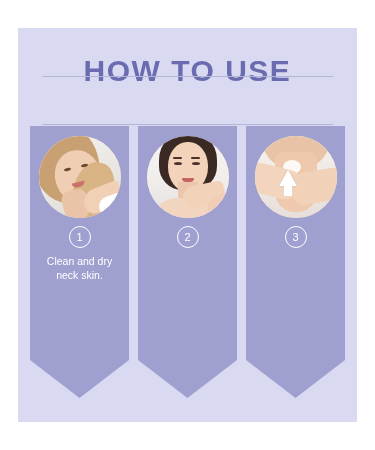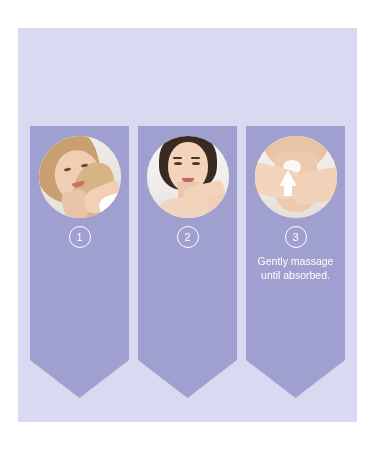--- a/index.html
+++ b/index.html
@@ -145,39 +145,45 @@
     line-height: 14px;
     text-align: center;
   }
   .caption.mid { top: 122px; }
 </style>
 </head>
 <body>
 
 <div class="poster">
 
+  <div class="title-block">
+    <div class="rule rule-top"></div>
+    <h1 class="title">HOW TO USE</h1>
+    <div class="rule rule-bottom"></div>
+  </div>
 
   <div class="cards">
 
     <div class="card">
       <div class="photo-wrap">
         <div class="photo">
           <div class="p1-bg"></div>
           <div class="p1-hair"></div>
           <div class="p1-face"></div>
           <div class="p1-hair2"></div>
           <div class="p1-neck"></div>
           <div class="p1-eye a"></div>
           <div class="p1-eye b"></div>
           <div class="p1-mouth"></div>
           <div class="p1-hand"></div>
           <div class="p1-sleeve"></div>
         </div>
       </div>
       <div class="step-badge">1</div>
+      <div class="caption">Clean and dry neck skin.</div>
     </div>
 
     <div class="card">
       <div class="photo-wrap">
         <div class="photo">
           <div class="p2-bg"></div>
           <div class="p2-hair"></div>
           <div class="p2-face"></div>
           <div class="p2-neck"></div>
           <div class="p2-shoulder"></div>
@@ -200,17 +206,16 @@
           <div class="p3-chin"></div>
           <div class="p3-neck"></div>
           <div class="p3-cream"></div>
           <div class="p3-handL"></div>
           <div class="p3-handR"></div>
           <div class="p3-arrow"></div>
           <div class="p3-arrow-tail"></div>
         </div>
       </div>
       <div class="step-badge">3</div>
-      <div class="caption">Gently massage until absorbed.</div>
     </div>
 
   </div>
 </div>
 
 </body></html>

